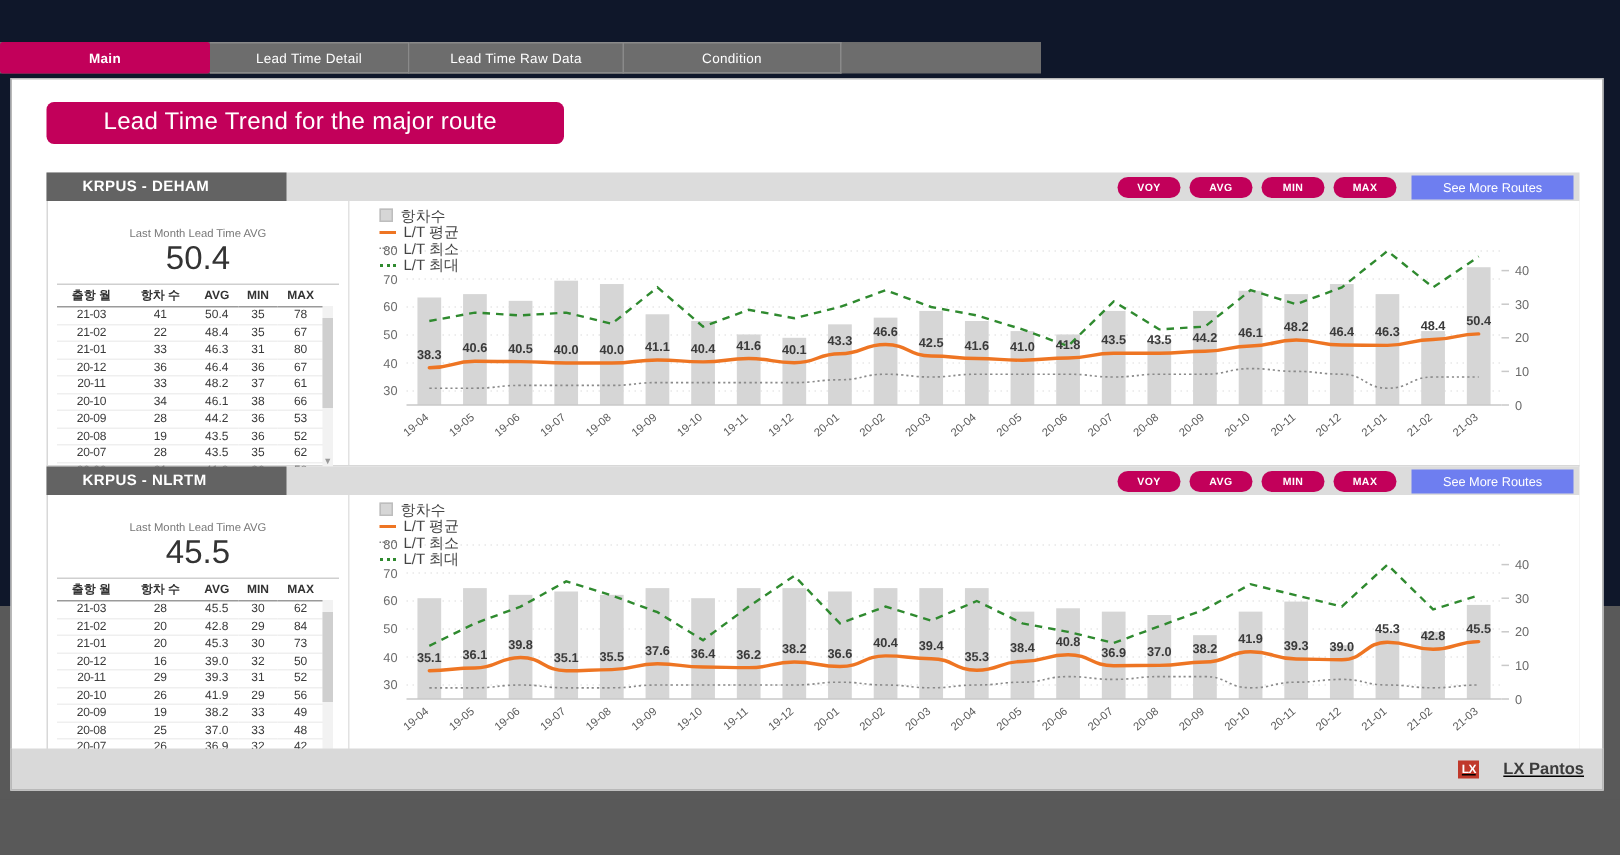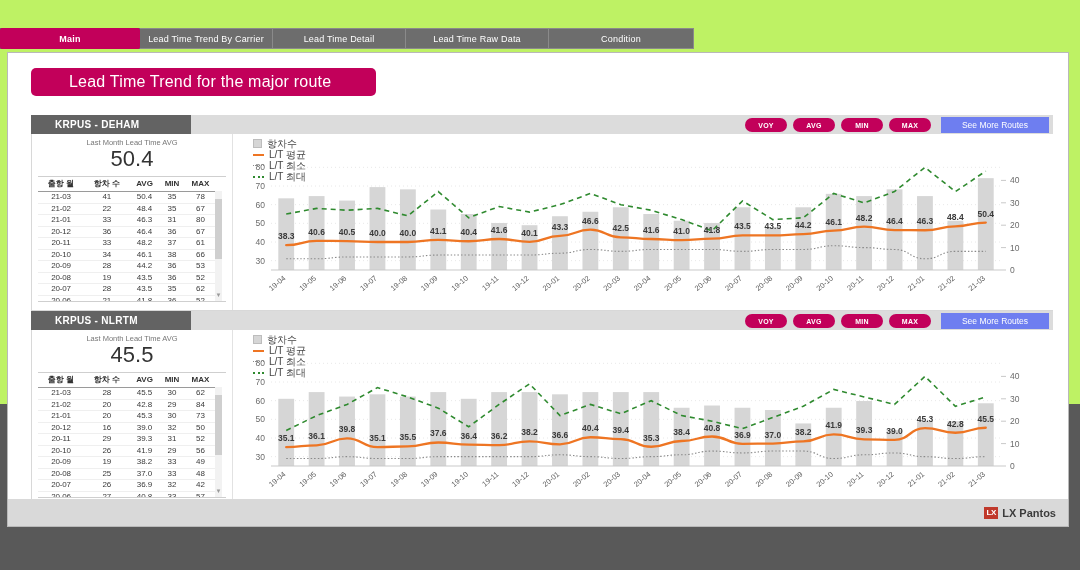--- a/index.html
+++ b/index.html
@@ -2,21 +2,21 @@
 <html><head>
 <meta charset="utf-8">
 <style>
   * { box-sizing: border-box; margin: 0; padding: 0; }
   html, body {
     width: 1080px; height: 570px;
     background: #595959;
     font-family: "Liberation Sans", sans-serif;
     overflow: hidden;
   }
-  .app { position: relative; width: 1080px; height: 404px; background: #bef264; }
+  .app { position: relative; width: 1080px; height: 404px; background: #0f172a; }
 
   
   .tabbar {
     position: absolute; left: 0; top: 28px;
     width: 694px; height: 21px;
     display: flex; align-items: stretch;
     background: #6d6d6d;
   }
   .tab {
     flex: 0 0 auto;
@@ -118,21 +118,21 @@
   
   .left-col {
     width: 200px; flex: 0 0 200px;
     padding: 4px 6px 2px 6px;
     position: relative;
   }
   .kpi-label {
     text-align: center;
     font-size: 7.5px;
     color: #777777;
-    margin-top: 0;
+    margin-top: 13px;
   }
   .kpi-value {
     text-align: center;
     font-size: 22px;
     color: #333333;
     line-height: 26px;
     margin-top: -1px;
   }
   .tbl-wrap {
     margin-top: 4px;
@@ -206,44 +206,41 @@
   
   .statusbar {
     position: absolute; left: 7px; top: 499px;
     width: 1062px; height: 28px;
     background: #d9d9d9;
     border: 1px solid #b9b9b9;
     border-top: none;
     display: flex; align-items: center; justify-content: flex-end;
     padding-right: 12px;
   }
-  .logo { display: flex; align-items: flex-end; gap: 4px; }
+  .logo { display: flex; align-items: flex-end; gap: 16px; text-decoration: underline; }
   .logo-mark {
     width: 14px; height: 12px; background: #c0392b;
     color: #ffffff; font-size: 8px; font-weight: bold;
     display: flex; align-items: center; justify-content: center;
     letter-spacing: -.5px;
   }
   .logo-text { font-size: 11px; color: #3c3c3c; font-weight: bold; }
   .bottom-edge {
     position: absolute; left: 0; top: 533px; width: 1080px; height: 37px;
     background: #595959;
   }
 </style>
 </head>
 <body>
 
 <div class="app">
 
   <div class="tabbar">
     <div class="tab tab-w1 active">
         <span>Main</span>
-      </div>
-    <div class="tab tab-w2">
-        <span>Lead Time Trend By Carrier</span>
       </div>
     <div class="tab tab-w3">
         <span>Lead Time Detail</span>
       </div>
     <div class="tab tab-w4">
         <span>Lead Time Raw Data</span>
       </div>
     <div class="tab tab-w5">
         <span>Condition</span>
       </div>

